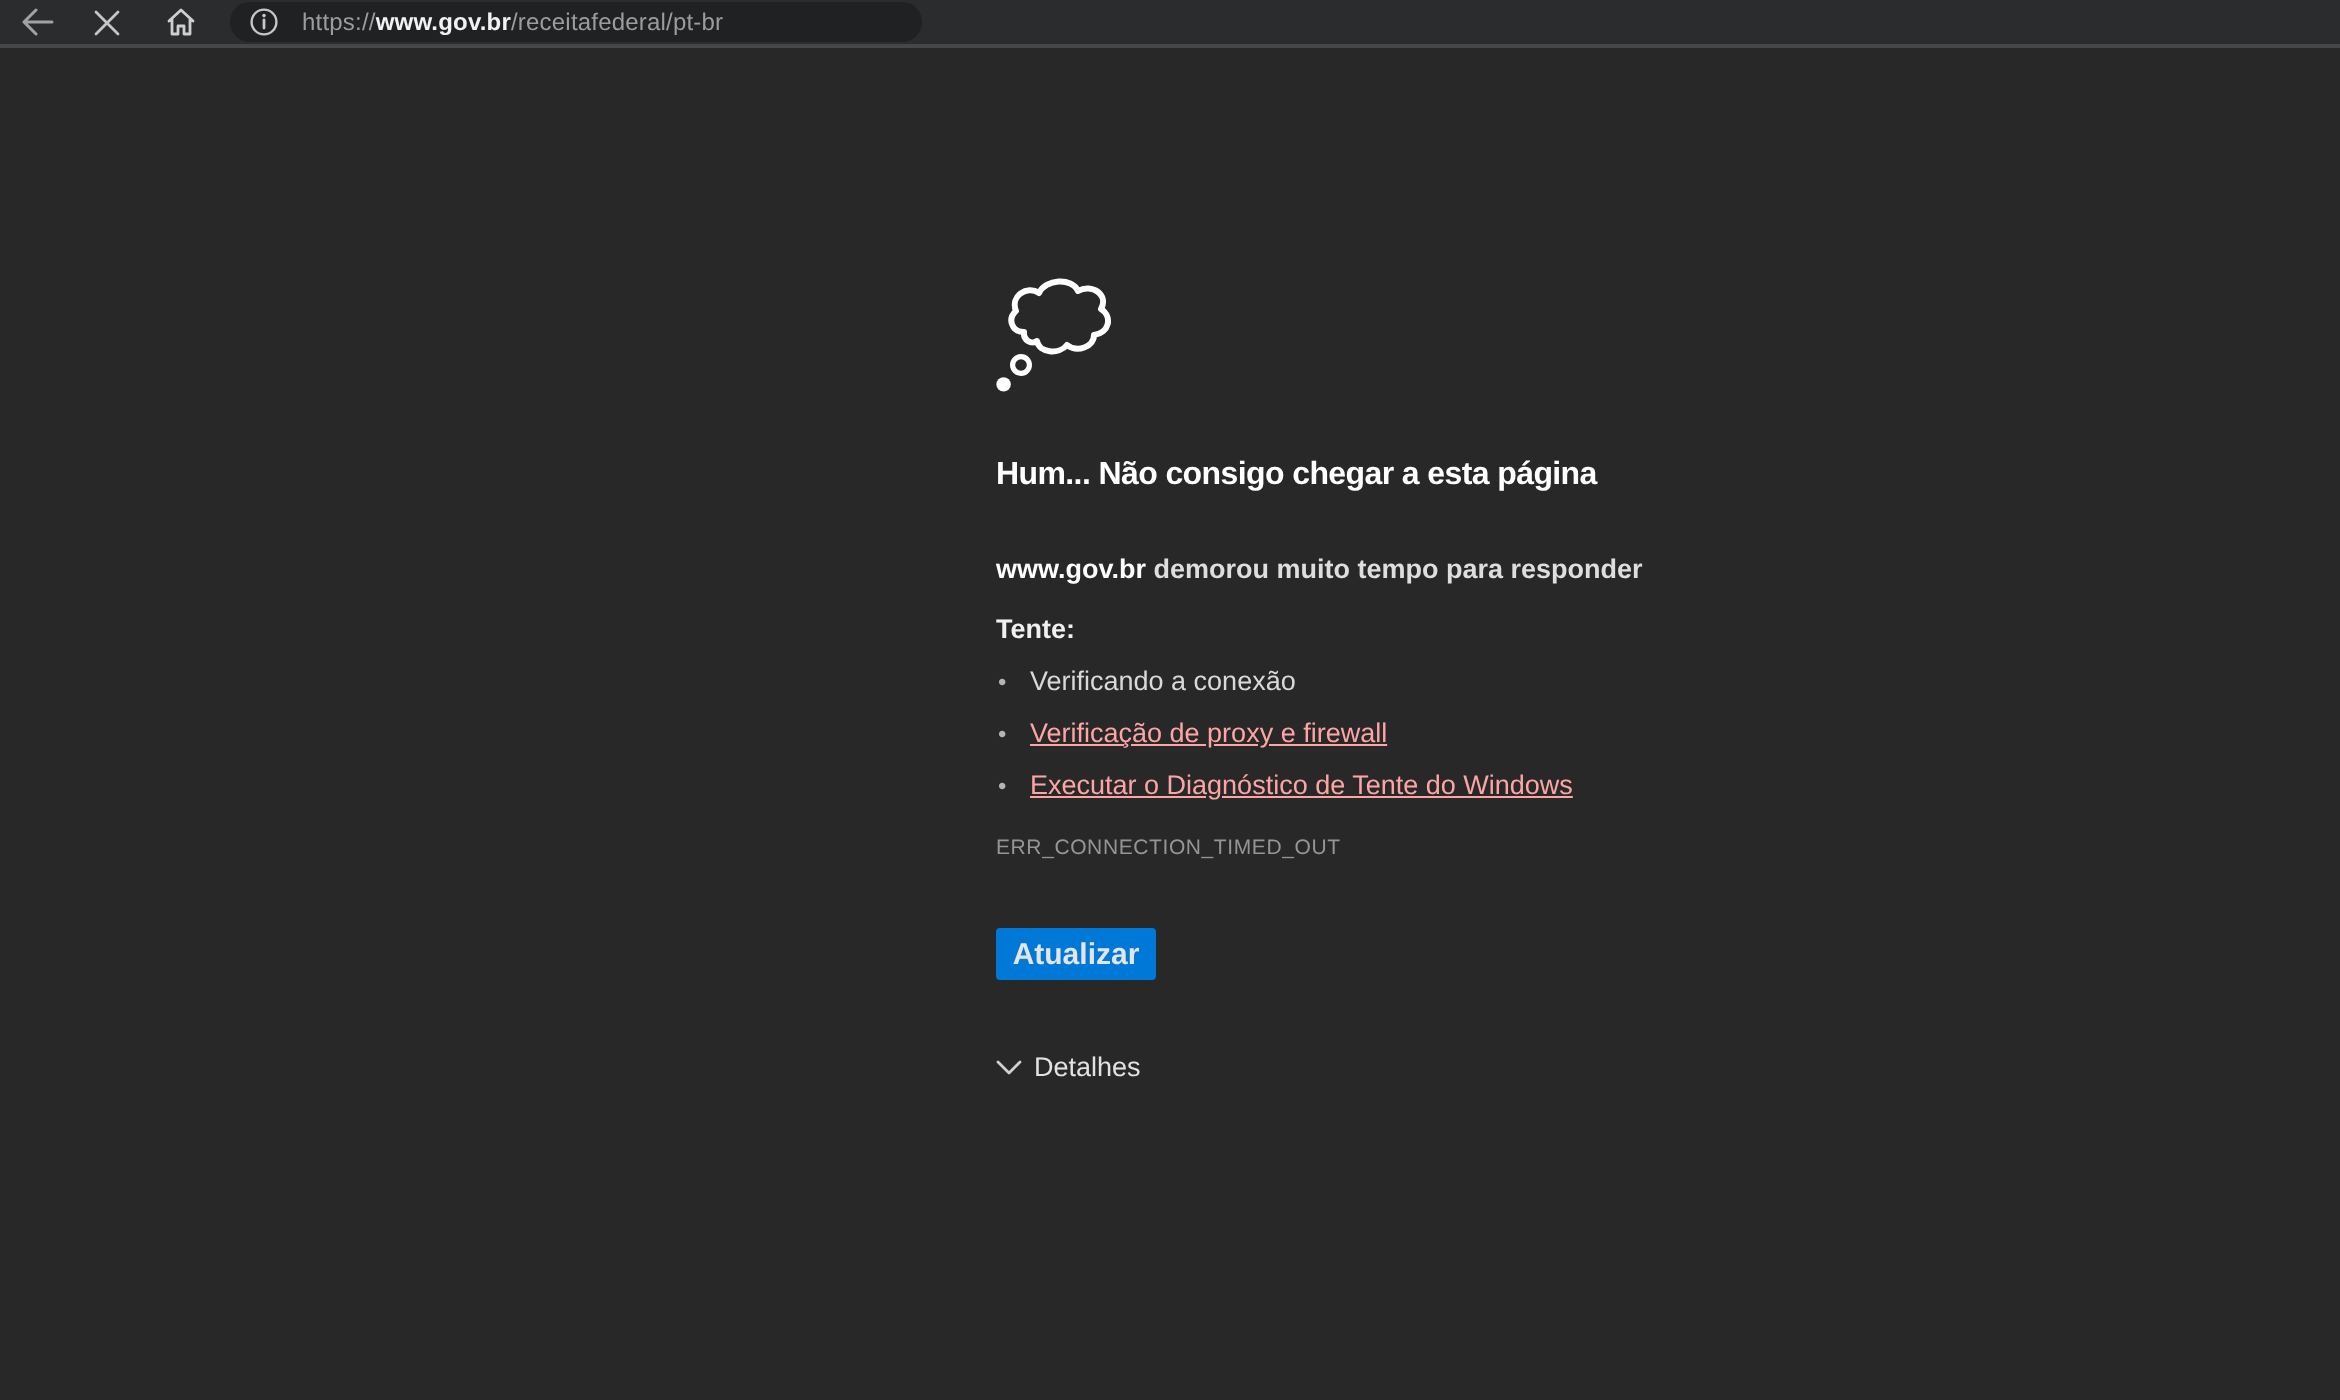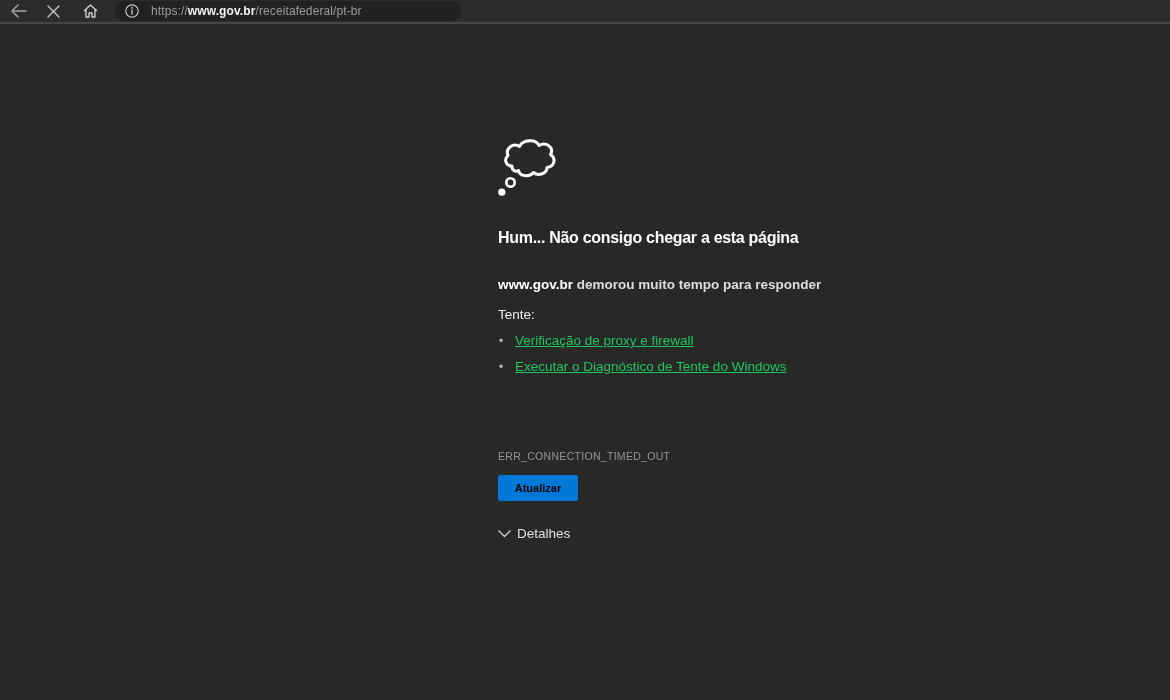--- a/index.html
+++ b/index.html
@@ -42,44 +42,43 @@
     font-size:16px; font-weight:bold; color:#ffffff; letter-spacing:-.3px;
     white-space:nowrap;
   }
   .err-sub {
     position:absolute; left:498px; top:251px;
     font-size:13.5px; color:#dedede; white-space:nowrap;font-weight:bold;
   }
   .err-sub b { color:#ffffff; }
   .err-try {
     position:absolute; left:498px; top:281px;
-    font-size:13.5px; font-weight:normal; color:#f0f0f0;
+    font-size:13.5px; font-weight:bold; color:#f0f0f0;
   }
   .err-list { position:absolute; left:498px; top:302px; list-style:none; }
   .err-list li {
     position:relative; padding-left:17px; line-height:26px;
     font-size:13.5px; color:#d9d9d9; white-space:nowrap;
   }
   .err-list li::before {
     content:"\2022"; position:absolute; left:1px; top:0;
     color:#b5b5b5; font-size:12px;
   }
-  .err-list a { color:#22c55e; text-decoration:underline; cursor:pointer; }
+  .err-list a { color:#fca5a5; text-decoration:underline; cursor:pointer; }
   .err-code {
     position:absolute; left:498px; top:392px;
-    font-size:10.5px; color:#959595; letter-spacing:.3px;margin-top:32px;
+    font-size:10.5px; color:#959595; letter-spacing:.3px;
   }
   .refresh-btn {
     position:absolute; left:498px; top:438px;
     width:80px; height:26px;
-    background:#0078d7; color:#000000;
+    background:#0078d7; color:#e5e5e5;
     border:none; border-radius:2px;
-    font-family:inherit; font-size:11px; font-weight:bold;
+    font-family:inherit; font-size:15px; font-weight:bold;
     cursor:pointer;
-    margin-top:11px;
   }
   .details-row {
     position:absolute; left:498px; top:500px;
     display:flex; align-items:center; gap:6px;
     cursor:pointer;
   }
   .details-row span { font-size:13.5px; color:#e2e2e2; }
   svg { display:block; }
 </style>
 </head>
@@ -134,20 +133,23 @@
     </div>
 
     <h1 class="err-title">Hum... Não consigo chegar a esta página</h1>
 
     <p class="err-sub"><b>www.gov.br</b><span> demorou muito tempo para responder</span></p>
 
     <p class="err-try">Tente:</p>
 
     <ul class="err-list">
       <li>
+        <span>Verificando a conexão</span>
+      </li>
+      <li>
         <a>Verificação de proxy e firewall</a>
       </li>
       <li>
         <a>Executar o Diagnóstico de Tente do Windows</a>
       </li>
     </ul>
 
     <div class="err-code">ERR_CONNECTION_TIMED_OUT</div>
 
     <button class="refresh-btn">Atualizar</button>

